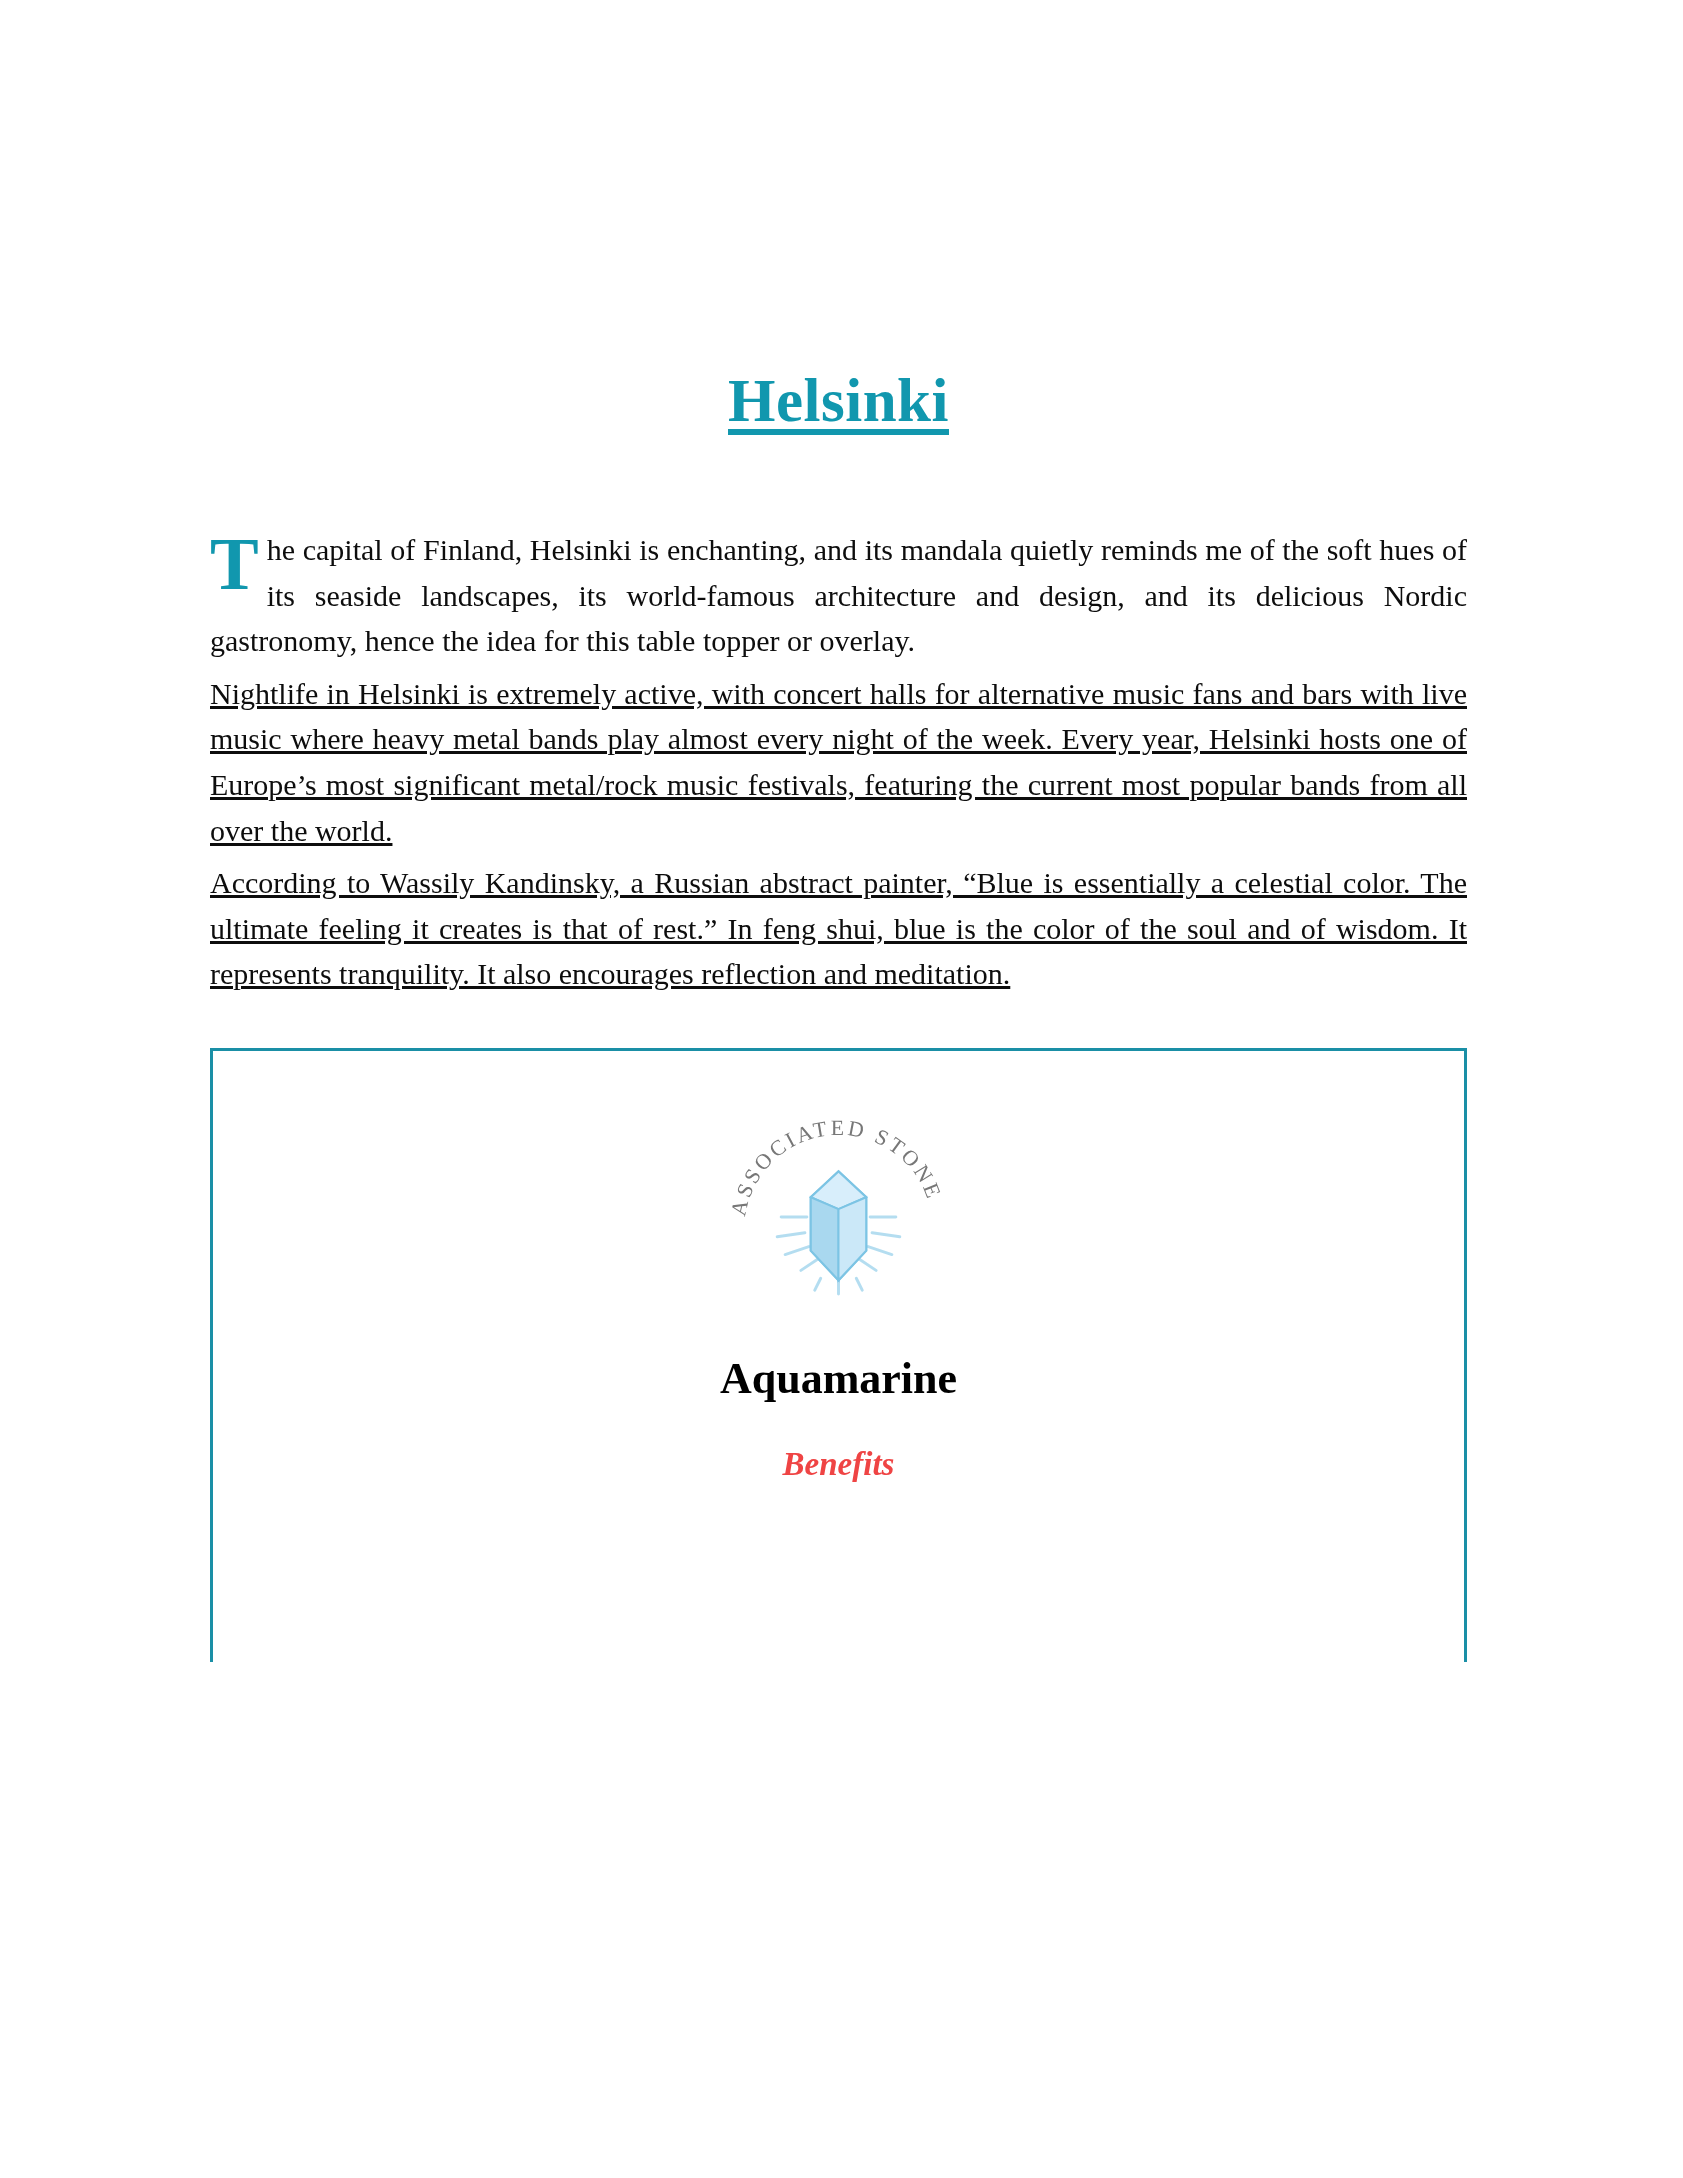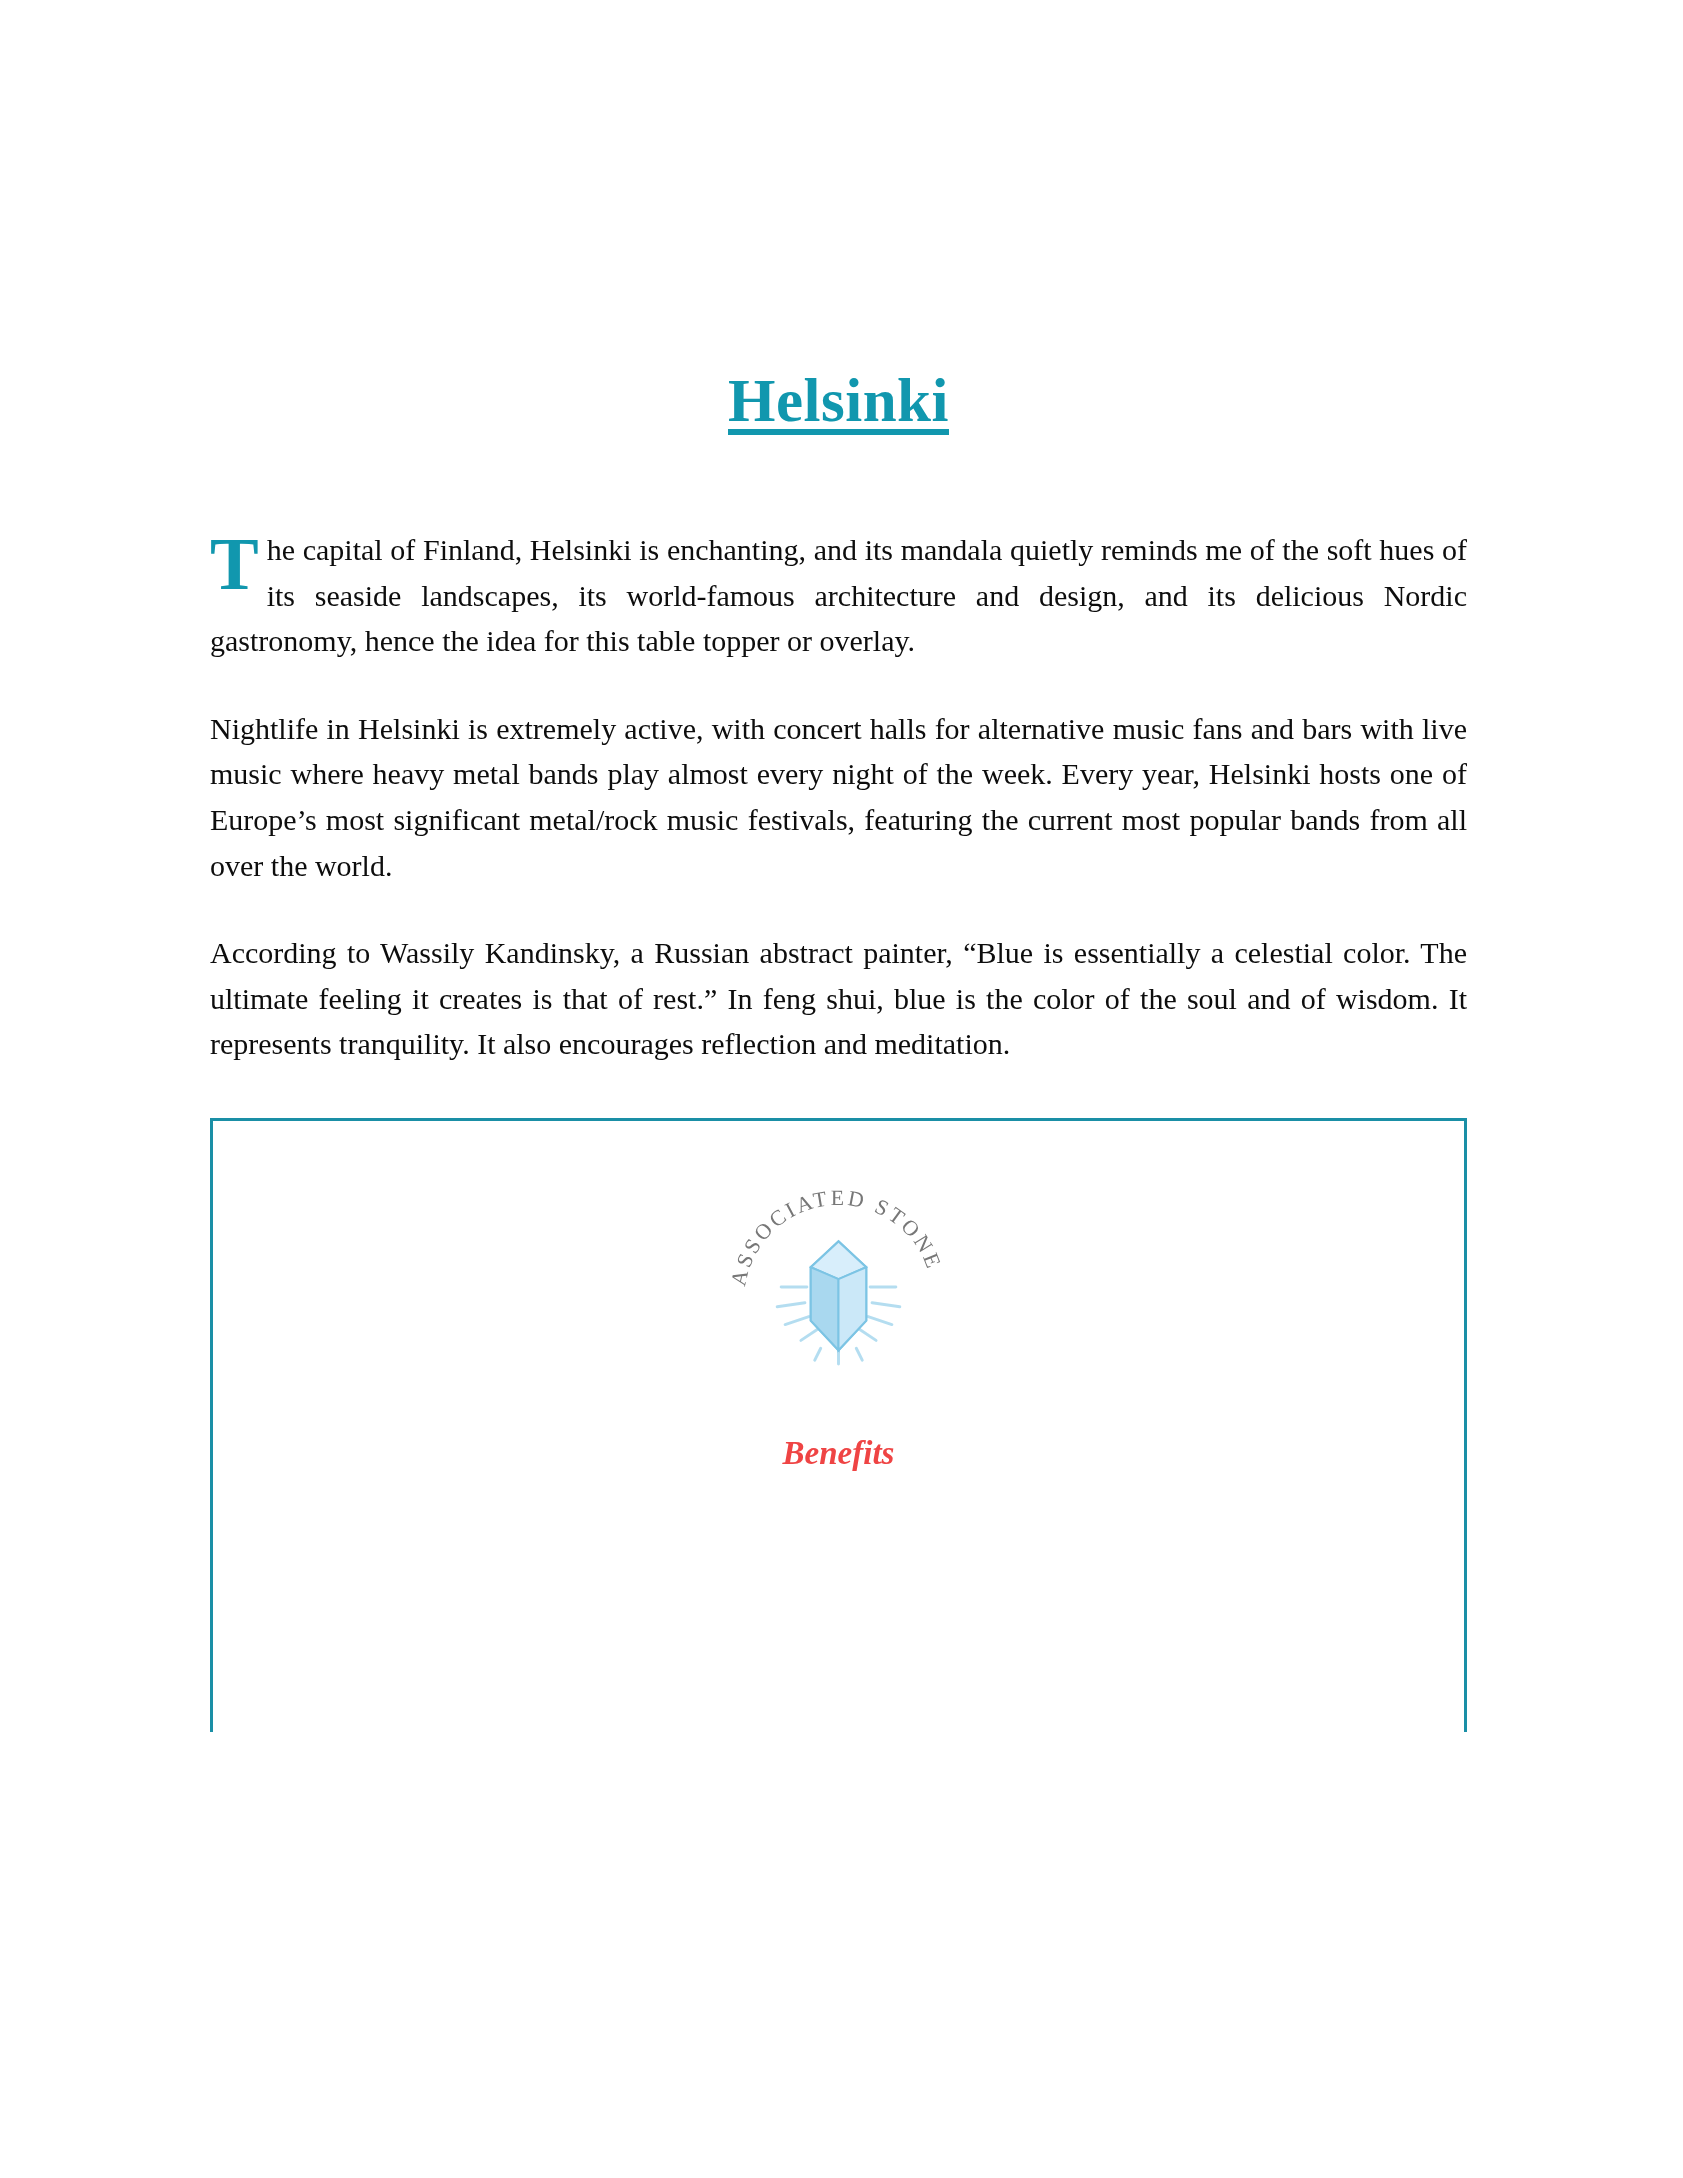--- a/index.html
+++ b/index.html
@@ -40,21 +40,22 @@
     line-height: 1.52;
     text-align: justify;
     margin: 0;
     color: #0d0d0d;
   }
   .para-first {
     margin-top: 91px;
     text-indent: 0;
   }
   .para {
-    margin-top: 42px;
+    margin-top: 7px;
+    text-decoration: underline;
   }
   .dropcap {
     float: left;
     font-size: 73px;
     line-height: 0.92;
     font-weight: bold;
     color: #1197ae;
     padding: 4px 6px 0 0;
     margin-right: 2px;
     font-family: "Liberation Serif", serif;
@@ -147,19 +148,20 @@
 
           <g>
             <polygon points="130,62 158,88 158,142 130,172 102,142 102,88" fill="#bde3f4" stroke="#7cc4e4" stroke-width="2.5"></polygon>
             <polygon points="130,62 158,88 130,100 102,88" fill="#d8eefb" stroke="#7cc4e4" stroke-width="2"></polygon>
             <polygon points="102,88 130,100 130,172 102,142" fill="#a9d8ef" stroke="#7cc4e4" stroke-width="2"></polygon>
             <polygon points="158,88 130,100 130,172 158,142" fill="#cbe8f8" stroke="#7cc4e4" stroke-width="2"></polygon>
           </g>
         </svg>
       </div>
 
+      <div class="stone-name">Aquamarine</div>
       <div class="benefits-label">Benefits</div>
 
     </div>
 
   </div>
 </div>
 
 
 </body></html>

